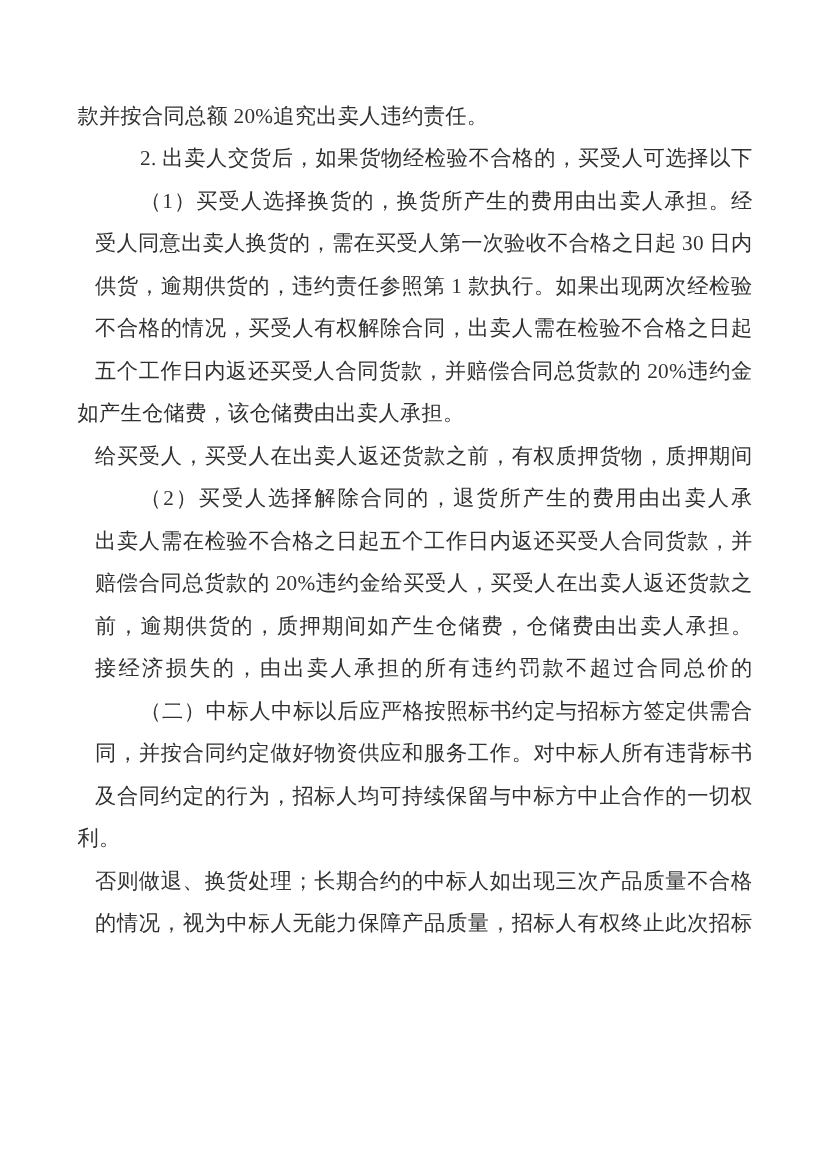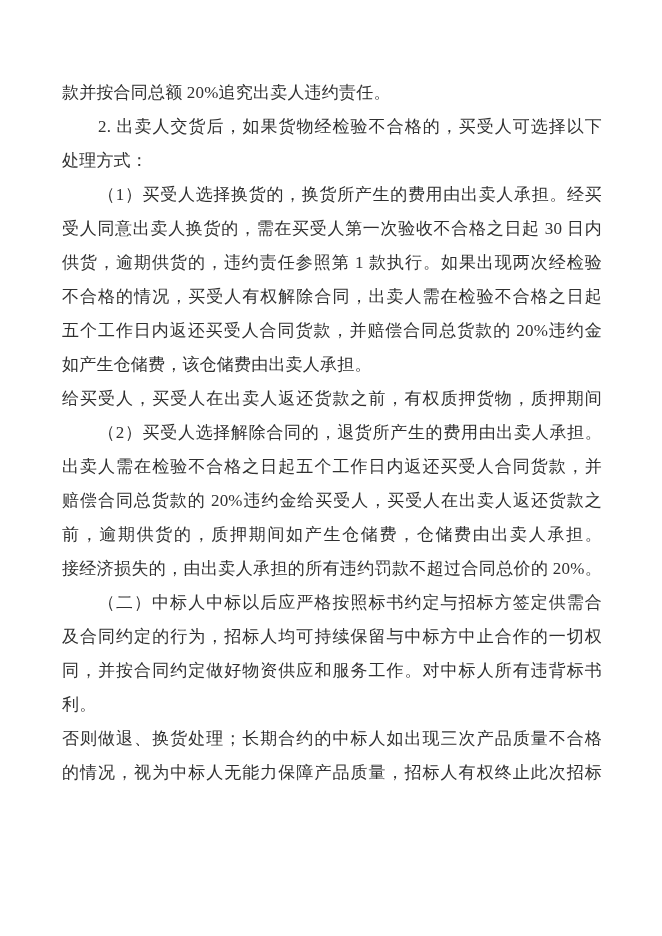--- a/index.html
+++ b/index.html
@@ -31,40 +31,40 @@
   }
   .line {
     height: 34px;
     text-align: justify;
     white-space: normal;
     overflow: hidden;
   }
   .line.full {
     -moz-text-align-last: justify;
     text-align-last: justify;
+    margin-left: 14px;
   }
   .line.plain {
     -moz-text-align-last: left;
     text-align-last: left;
   }
   .line.indent {
     text-indent: 36px;
   }
 </style>
 </head>
 <body>
 
 <div class="page">
   <div class="text-block" id="doc">
       <div class="paragraph">
         <div class="line plain">款并按合同总额 20%追究出卖人违约责任。</div>
       </div>
       <div class="paragraph">
         <div class="line full indent">2. 出卖人交货后，如果货物经检验不合格的，买受人可选择以下</div>
-        <div class="line plain">处理方式：</div>
       </div>
       <div class="paragraph">
         <div class="line full indent">（1）买受人选择换货的，换货所产生的费用由出卖人承担。经买</div>
         <div class="line full">受人同意出卖人换货的，需在买受人第一次验收不合格之日起 30 日内</div>
         <div class="line full">供货，逾期供货的，违约责任参照第 1 款执行。如果出现两次经检验</div>
         <div class="line full">不合格的情况，买受人有权解除合同，出卖人需在检验不合格之日起</div>
         <div class="line full">五个工作日内返还买受人合同货款，并赔偿合同总货款的 20%违约金</div>
         <div class="line plain">如产生仓储费，该仓储费由出卖人承担。</div>
         <div class="line full">给买受人，买受人在出卖人返还货款之前，有权质押货物，质押期间</div>
       </div>
@@ -72,22 +72,22 @@
         <div class="line full indent">（2）买受人选择解除合同的，退货所产生的费用由出卖人承担。</div>
         <div class="line full">出卖人需在检验不合格之日起五个工作日内返还买受人合同货款，并</div>
         <div class="line full">赔偿合同总货款的 20%违约金给买受人，买受人在出卖人返还货款之</div>
         <div class="line full">前，逾期供货的，质押期间如产生仓储费，仓储费由出卖人承担。</div>
       </div>
       <div class="paragraph">
         <div class="line full">接经济损失的，由出卖人承担的所有违约罚款不超过合同总价的 20%。</div>
       </div>
       <div class="paragraph">
         <div class="line full indent">（二）中标人中标以后应严格按照标书约定与招标方签定供需合</div>
+        <div class="line full">同，并按合同约定做好物资供应和服务工作。对中标人所有违背标书</div>
         <div class="line full">及合同约定的行为，招标人均可持续保留与中标方中止合作的一切权</div>
-        <div class="line full">同，并按合同约定做好物资供应和服务工作。对中标人所有违背标书</div>
         <div class="line plain">利。</div>
       </div>
       <div class="paragraph">
         <div class="line full">否则做退、换货处理；长期合约的中标人如出现三次产品质量不合格</div>
         <div class="line full">的情况，视为中标人无能力保障产品质量，招标人有权终止此次招标</div>
       </div>
     </div>
 </div>
 
 </body></html>

